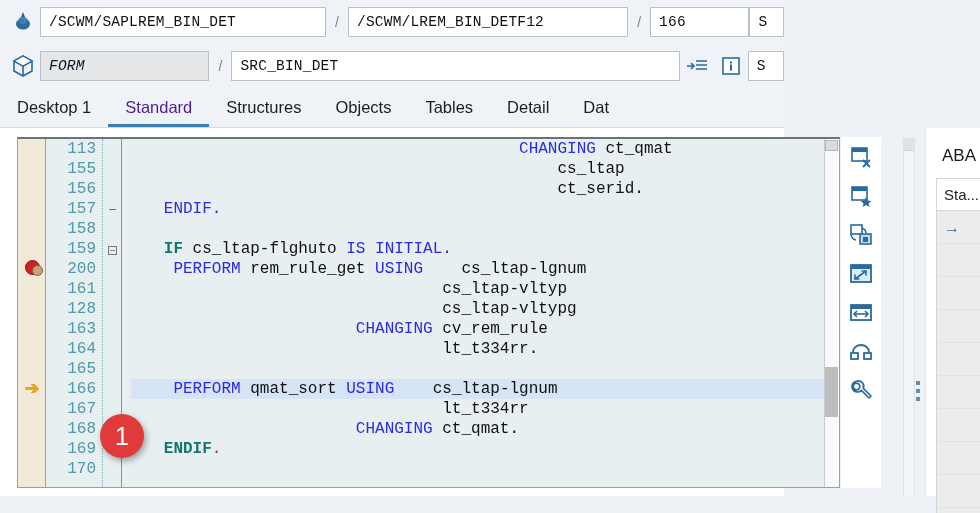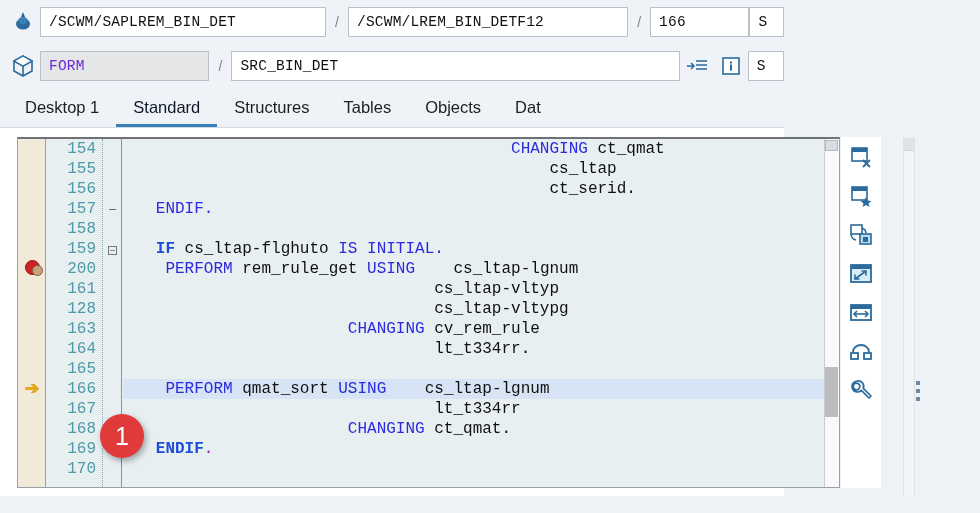--- a/index.html
+++ b/index.html
@@ -19,46 +19,46 @@
   .hicon {
     width:34px; min-width:34px; height:30px;
     display:flex; align-items:center; justify-content:center;
   }
   .field {
     height:30px; border:1px solid #b9c0c7; background:#ffffff;
     display:flex; align-items:center; padding:0 8px;
     font-family:"Liberation Mono", monospace; font-size:14.5px; color:#111;
     letter-spacing:.2px; overflow:hidden; white-space:nowrap;
   }
-  .field.ro { background:#e4e6e8; color:#6d28d9; }
+  .field.ro { background:#e4e6e8; color:#0f172a;font-style:italic; }
   .slash {
     width:22px; min-width:22px; text-align:center; color:#7e858c;
     font-size:14px; font-family:"Liberation Sans", sans-serif;
   }
   .f-prog { width:374px; }
   .f-incl { width:366px; }
   .f-line { width:126px; }
   .f-tail { width:40px; }
   .f-form { width:200px; }
   .f-src  { width:535px; }
   .f-tail2{ width:40px; }
   .hbtn { width:34px; min-width:34px; height:30px; display:flex; align-items:center; justify-content:center; }
 
   
   .tabs {
     display:flex; align-items:flex-end; height:40px;
-    padding-left:8px; background:#eff3f7;
+    padding-left:0; background:#eff3f7;
     border-bottom:1px solid #d2dae2;
   }
   .tab {
     padding:0 17px; height:38px; line-height:36px;
     font-size:16.5px; color:#1d1d1d; white-space:nowrap;
     border-bottom:3px solid transparent;
   }
-  .tab.active { color:#0f172a; border-bottom-color:#3a7fb5; }
+  .tab.active { color:#4c1d95; border-bottom-color:#3a7fb5; }
 
   
   .body { position:relative; height:368px; background:#ffffff; }
 
   .editor-wrap {
     position:absolute; left:17px; top:9px;
     width:823px; height:351px;
     border:1px solid #9aa0a6; border-top:2px solid #6e7277;
     background:#e8eff0; overflow:hidden;
   }
@@ -71,30 +71,30 @@
     background:#e8eff0;
     border-right:1px dotted #7fa8b0;
     font-family:"Liberation Mono", monospace;
     font-size:16px; color:#4e9aa8;
   }
   .fold-col {
     position:absolute; left:86px; top:0; width:18px; height:100%;
     background:#e8eff0; border-right:1px solid #8c9196;
   }
   .code-col {
-    position:absolute; left:105px; top:0; right:0; height:100%;
+    position:absolute; left:113px; top:0; right:0; height:100%;
     background:#e8eff0;
     font-family:"Liberation Mono", monospace;
     font-size:16px; white-space:pre; color:#111;
   }
   .ln { height:20px; line-height:20px; text-align:right; padding-right:6px; }
   .cl { height:20px; line-height:20px; padding-left:4px; }
   .cl.hl { background:#d6e4f5; }
   .kw { color:#2a2ae0; }
-  .bkw { color:#1d4ed8; font-weight:bold; }
+  .bkw { color:#0f766e; font-weight:bold; }
   .pt { color:#8c2aa0; }
   .mk { height:20px; position:relative; }
 
   .mark-bp, .mark-arrow {
     position:absolute; left:4px; top:1px;
     width:20px; height:18px; line-height:18px; text-align:center;
   }
   .bp-dot {
     width:15px; height:15px; border-radius:50%;
     background:#cf2222; border:1px solid #8d1414;
@@ -227,22 +227,23 @@
         </svg>
       </span>
       <div class="field f-tail2">S</div>
     </div>
   </div>
 
   <div class="tabs" id="tabbar">
       <div class="tab">Desktop 1</div>
       <div class="tab active">Standard</div>
       <div class="tab">Structures</div>
+      <div class="tab">Objects</div>
       <div class="tab">Tables</div>
-      <div class="tab">Objects</div>
+      <div class="tab">Detail</div>
       <div class="tab">Dat</div>
     </div>
 
   <div class="body">
 
     <div class="editor-wrap">
       <div class="gutter-marks" id="gutmarks">
           <div class="mk"></div>
           <div class="mk"></div>
           <div class="mk"></div>
@@ -259,21 +260,21 @@
           <div class="mk"></div>
           <div class="mk">
             <span class="mark-arrow arrow-g">➔</span>
           </div>
           <div class="mk"></div>
           <div class="mk"></div>
           <div class="mk"></div>
           <div class="mk"></div>
         </div>
       <div class="gutter-num" id="gutnums">
-          <div class="ln">154</div>
+          <div class="ln">113</div>
           <div class="ln">155</div>
           <div class="ln">156</div>
           <div class="ln">157</div>
           <div class="ln">158</div>
           <div class="ln">159</div>
           <div class="ln">200</div>
           <div class="ln">161</div>
           <div class="ln">128</div>
           <div class="ln">163</div>
           <div class="ln">164</div>
@@ -370,17 +371,35 @@
 
     <div class="vsplit">
       <div class="vsplit-top"></div>
     </div>
     <div class="dragdots">
       <i></i>
         <i></i>
         <i></i>
     </div>
 
+    <div class="rpanel">
+      <div class="rpanel-title">ABA</div>
+      <div class="rtable">
+        <div class="rth">Sta...</div>
+        <div id="rrows">
+            <div class="rtd">→</div>
+            <div class="rtd"></div>
+            <div class="rtd"></div>
+            <div class="rtd"></div>
+            <div class="rtd"></div>
+            <div class="rtd"></div>
+            <div class="rtd"></div>
+            <div class="rtd"></div>
+            <div class="rtd"></div>
+            <div class="rtd"></div>
+          </div>
+      </div>
+    </div>
 
     <div class="badge badge-1">1</div>
 
   </div>
 </div>
 
 </body></html>

